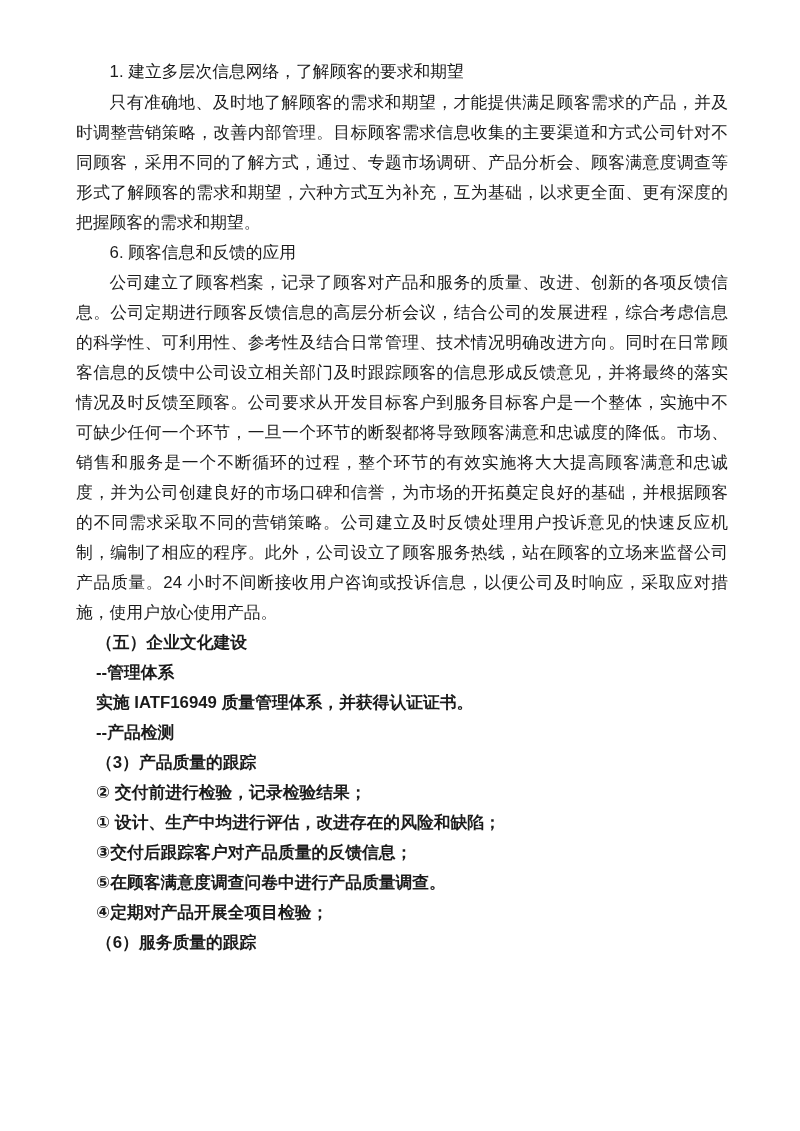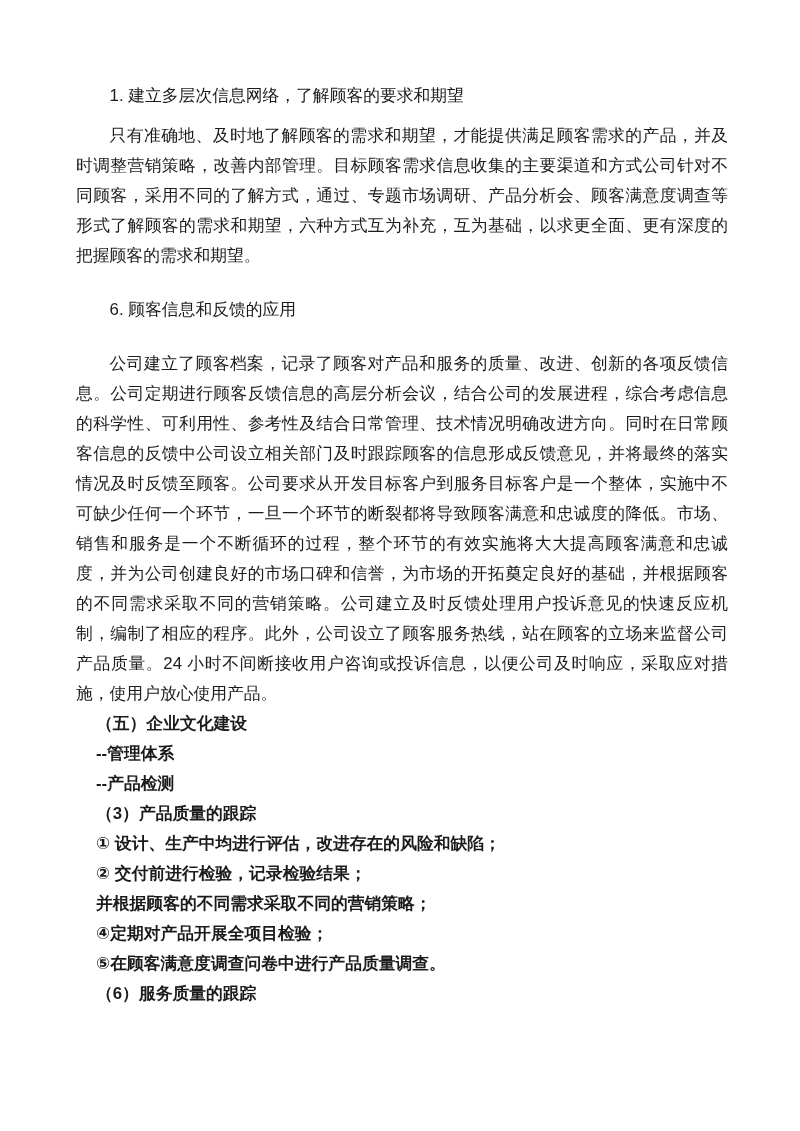--- a/index.html
+++ b/index.html
@@ -20,39 +20,40 @@
     padding: 57px 72px 0 76px;
     color: #1b1b1b;
     font-size: 16.8px;
     line-height: 30px;
   }
   .blk {
     text-align: justify;
     margin: 0;
   }
   
-  .indent2 { text-indent: 2em; margin-top: 24px; }
+  .indent2 { text-indent: 2em; }
   
   .hang { padding-left: 20px; font-weight: bold; }
   
-  .mt { margin-top: 10px; }
+  .mt { margin-top: 1px; }
 </style>
 </head>
 <body>
 
 <div class="page">
   <div class="content">
     <p class="blk indent2">1. 建立多层次信息网络，了解顾客的要求和期望</p>
     <p class="blk indent2 mt">只有准确地、及时地了解顾客的需求和期望，才能提供满足顾客需求的产品，并及时调整营销策略，改善内部管理。目标顾客需求信息收集的主要渠道和方式公司针对不同顾客，采用不同的了解方式，通过、专题市场调研、产品分析会、顾客满意度调查等形式了解顾客的需求和期望，六种方式互为补充，互为基础，以求更全面、更有深度的把握顾客的需求和期望。</p>
     <p class="blk indent2">6. 顾客信息和反馈的应用</p>
     <p class="blk indent2">公司建立了顾客档案，记录了顾客对产品和服务的质量、改进、创新的各项反馈信息。公司定期进行顾客反馈信息的高层分析会议，结合公司的发展进程，综合考虑信息的科学性、可利用性、参考性及结合日常管理、技术情况明确改进方向。同时在日常顾客信息的反馈中公司设立相关部门及时跟踪顾客的信息形成反馈意见，并将最终的落实情况及时反馈至顾客。公司要求从开发目标客户到服务目标客户是一个整体，实施中不可缺少任何一个环节，一旦一个环节的断裂都将导致顾客满意和忠诚度的降低。市场、销售和服务是一个不断循环的过程，整个环节的有效实施将大大提高顾客满意和忠诚度，并为公司创建良好的市场口碑和信誉，为市场的开拓奠定良好的基础，并根据顾客的不同需求采取不同的营销策略。公司建立及时反馈处理用户投诉意见的快速反应机制，编制了相应的程序。此外，公司设立了顾客服务热线，站在顾客的立场来监督公司产品质量。24 小时不间断接收用户咨询或投诉信息，以便公司及时响应，采取应对措施，使用户放心使用产品。</p>
     <p class="blk hang">（五）企业文化建设</p>
     <p class="blk hang">--管理体系</p>
+    <p class="blk hang">实施 IATF16949 质量管理体系，并获得认证证书。</p>
     <p class="blk hang">--产品检测</p>
     <p class="blk hang">（3）产品质量的跟踪</p>
+    <p class="blk hang">② 交付前进行检验，记录检验结果；</p>
     <p class="blk hang">① 设计、生产中均进行评估，改进存在的风险和缺陷；</p>
-    <p class="blk hang">② 交付前进行检验，记录检验结果；</p>
-    <p class="blk hang">并根据顾客的不同需求采取不同的营销策略；</p>
+    <p class="blk hang">③交付后跟踪客户对产品质量的反馈信息；</p>
+    <p class="blk hang">⑤在顾客满意度调查问卷中进行产品质量调查。</p>
     <p class="blk hang">④定期对产品开展全项目检验；</p>
-    <p class="blk hang">⑤在顾客满意度调查问卷中进行产品质量调查。</p>
     <p class="blk hang">（6）服务质量的跟踪</p>
   </div>
 </div>
 
 </body></html>

